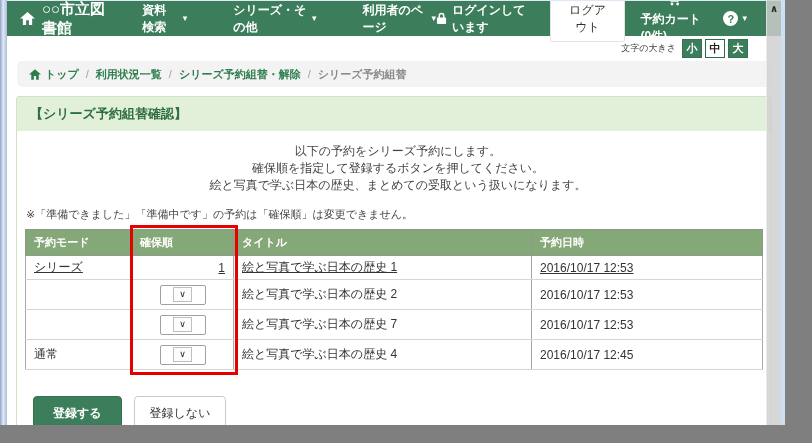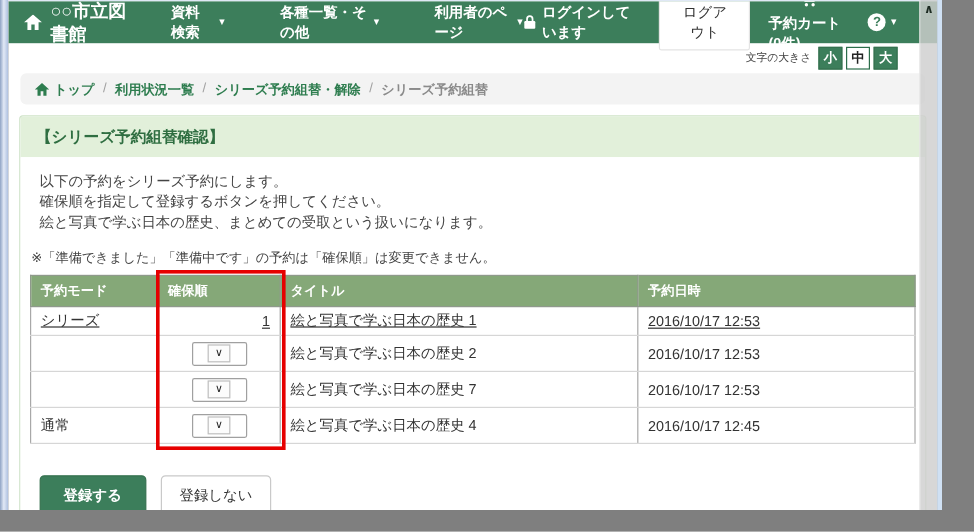--- a/index.html
+++ b/index.html
@@ -45,21 +45,21 @@
   
   .breadcrumb { margin:0 10px; background:#f3f3f3; border-radius:5px; height:26px;
     display:flex; align-items:center; padding:0 12px; gap:7px; font-size:11px; }
   .crumb-link { color:#2e7d4f; font-weight:bold; cursor:pointer; display:flex; align-items:center; gap:4px; }
   .crumb-sep { color:#a0a0a0; }
   .crumb-current { color:#8a8a8a; font-weight:bold; }
   
   .panel { margin:9px 9px 0; border:1px solid #cfe3c8; border-radius:3px; overflow:hidden; }
   .panel-header { background:#e2f0da; padding:8px 13px; font-size:13px; font-weight:bold; color:#2f6e41; }
   .panel-body { background:#fff; padding:12px 8px 16px; }
-  .instructions { margin-left:8px; }
+  .instructions { margin-left:8px;text-align:center; }
   .instructions div { font-size:12px; color:#444; line-height:17px; }
   .note { font-size:11px; color:#444; margin:13px 0 7px 1px; }
   
   .table-wrap { position:relative; }
   table { border-collapse:collapse; width:100%; table-layout:fixed; border:1px solid #9a9a9a; }
   col.c1 { width:106px; } col.c2 { width:102px; } col.c3 { width:298px; }
   th { background:#85a878; color:#fff; font-size:11px; font-weight:bold; text-align:left;
     padding:5px 8px; border:1px solid #8f998c; }
   td { font-size:12px; color:#333; padding:3px 8px; background:#fff;
     border-top:1px solid #d6d6d6; border-bottom:1px solid #d6d6d6;
@@ -96,21 +96,21 @@
           </svg>
       </span>
       <span>○○市立図書館</span>
     </div>
     <div class="nav-menu">
         <div class="nav-item">
           <span>資料検索</span>
           <span class="caret">▾</span>
         </div>
         <div class="nav-item">
-          <span>各種一覧・その他</span>
+          <span>シリーズ・その他</span>
           <span class="caret">▾</span>
         </div>
         <div class="nav-item">
           <span>利用者のページ</span>
           <span class="caret">▾</span>
         </div>
       </div>
     <div class="nav-right">
       <span class="login-status">
         <span>

